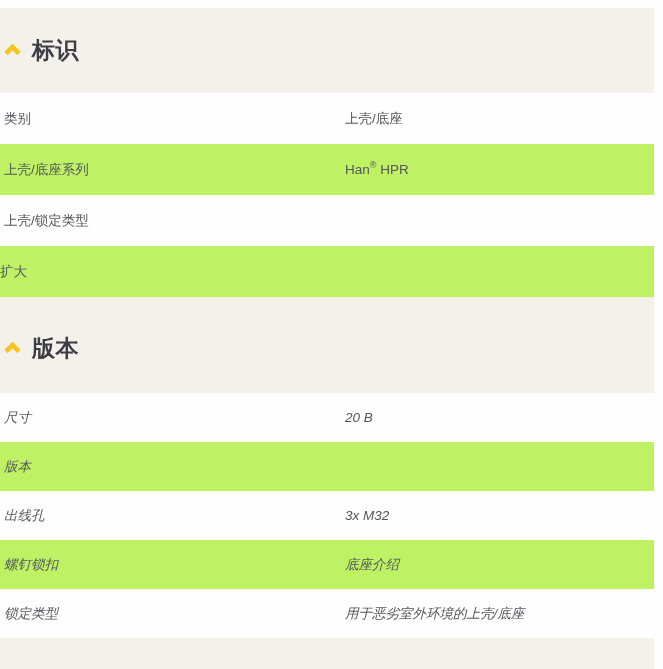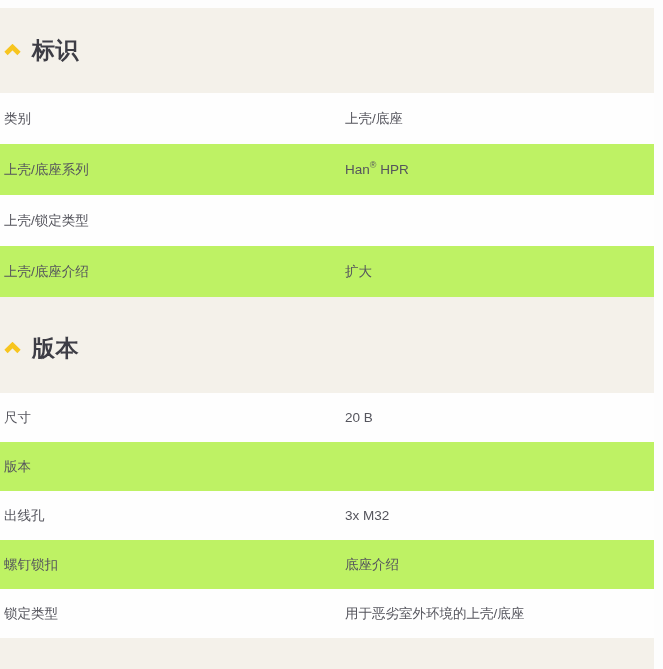--- a/index.html
+++ b/index.html
@@ -33,21 +33,21 @@
     font-size: 23px;
     font-weight: bold;
     color: #3d3d45;
     letter-spacing: 0.5px;
   }
   .spec-table { position: absolute; left: 0; width: 100%; }
   .t1 { top: 85px; }
   .t2 { top: 385px; }
   .row { display: flex; align-items: center; background: #fefefe; }
   .t1 .row { height: 51px; }
-  .t2 .row { height: 49px; }
+  .t2 .row { height: 49px; font-style: italic; }
   .row.alt { background: #bef264; }
   .cell-label {
     flex: 0 0 345px;
     padding-left: 4px;
     font-size: 13.5px;
     color: #55555d;
   }
   .cell-value {
     flex: 1 1 auto;
     font-size: 13.5px;
@@ -81,21 +81,20 @@
         <div class="cell-value">上壳/底座</div>
       </div>
       <div class="row alt">
         <div class="cell-label">上壳/底座系列</div>
         <div class="cell-value"><span>Han</span><sup>®</sup>&nbsp;<span>HPR</span></div>
       </div>
       <div class="row">
         <div class="cell-label">上壳/锁定类型</div>
       </div>
       <div class="row alt">
-        <div class="cell-label">上壳/底座介绍</div>
         <div class="cell-value">扩大</div>
       </div>
     </div>
 
     <div class="section-header s2">
       <span class="chev">
         <svg width="17" height="12" viewBox="0 0 17 12">
           <path d="M2 9.5 L8.5 3 L15 9.5" stroke="#f7c51f" stroke-width="4.6" fill="none" stroke-linejoin="miter"></path>
         </svg>
       </span>

